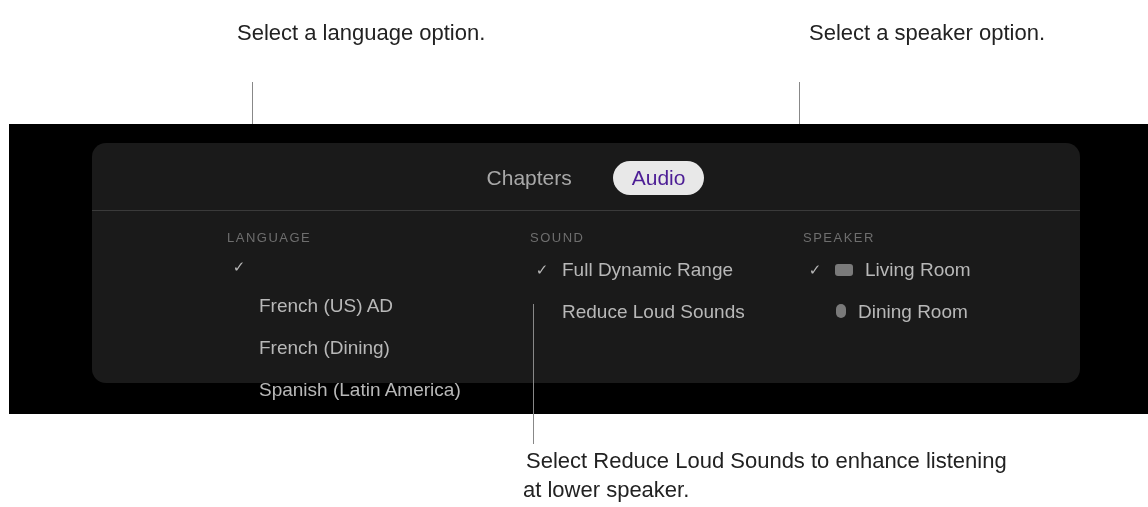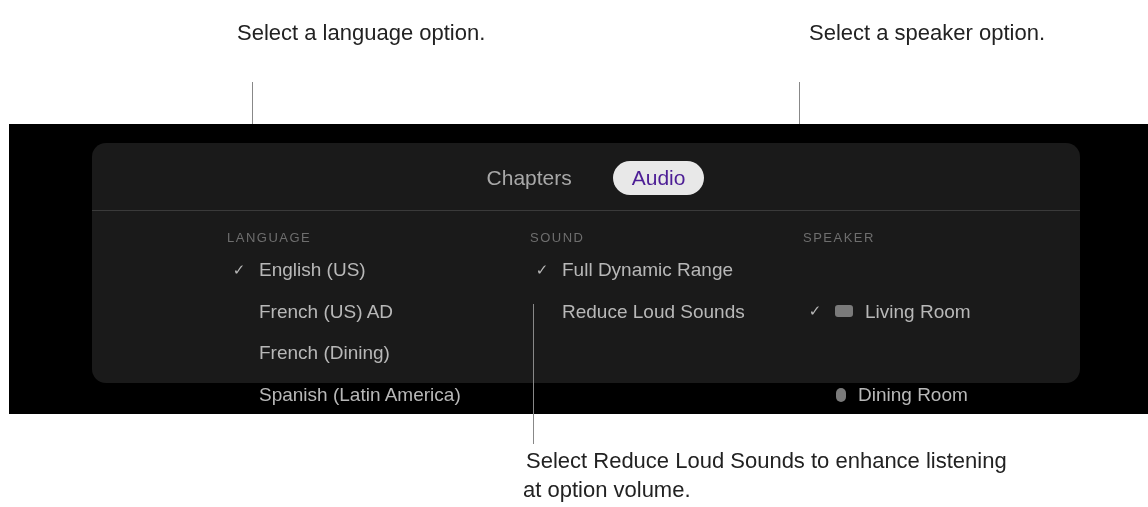--- a/index.html
+++ b/index.html
@@ -79,21 +79,21 @@
     display: flex;
     padding: 10px 0px 0 0px;
   }
   .col {
     display: flex;
     flex-direction: column;
     gap: 4px;
   }
   .col-language { margin-left: 130px; width: 260px; }
   .col-sound    { margin-left: 40px;  width: 240px; }
-  .col-speaker  { margin-left: 30px;  width: 220px; justify-content: space-between; }
+  .col-speaker  { margin-left: 30px;  width: 220px; }
 
   .col-header {
     color: #6e6e6e;
     font-size: 13px;
     letter-spacing: 1.5px;
     margin-bottom: 2px;
     margin-left: 2px;
   }
 
   .option-row {
@@ -165,21 +165,20 @@
 
     <hr class="panel-divider">
 
     <div class="columns">
 
       <div class="col col-language">
         <div class="col-header">LANGUAGE</div>
 
         <div class="option-row">
           <span class="check">✓</span>
-          <span class="option-label">English (US)</span>
         </div>
         <div class="option-row">
           <span class="spacer-icon"></span>
           <span class="option-label">French (US) AD</span>
         </div>
         <div class="option-row">
           <span class="spacer-icon"></span>
           <span class="option-label">French (Dining)</span>
         </div>
         <div class="option-row">
@@ -215,14 +214,14 @@
           <span class="option-label">Dining Room</span>
         </div>
       </div>
 
     </div>
   </div>
 </div>
 
 <div class="callout-line" style="left:524px; top:295px; width:1px; height:140px;"></div>
 <div class="callout" style="left:514px; top:438px; width:500px;">
-  <span>Select Reduce Loud Sounds to enhance listening at option volume.</span>
+  <span>Select Reduce Loud Sounds to enhance listening at lower speaker.</span>
 </div>
 
 </body></html>

